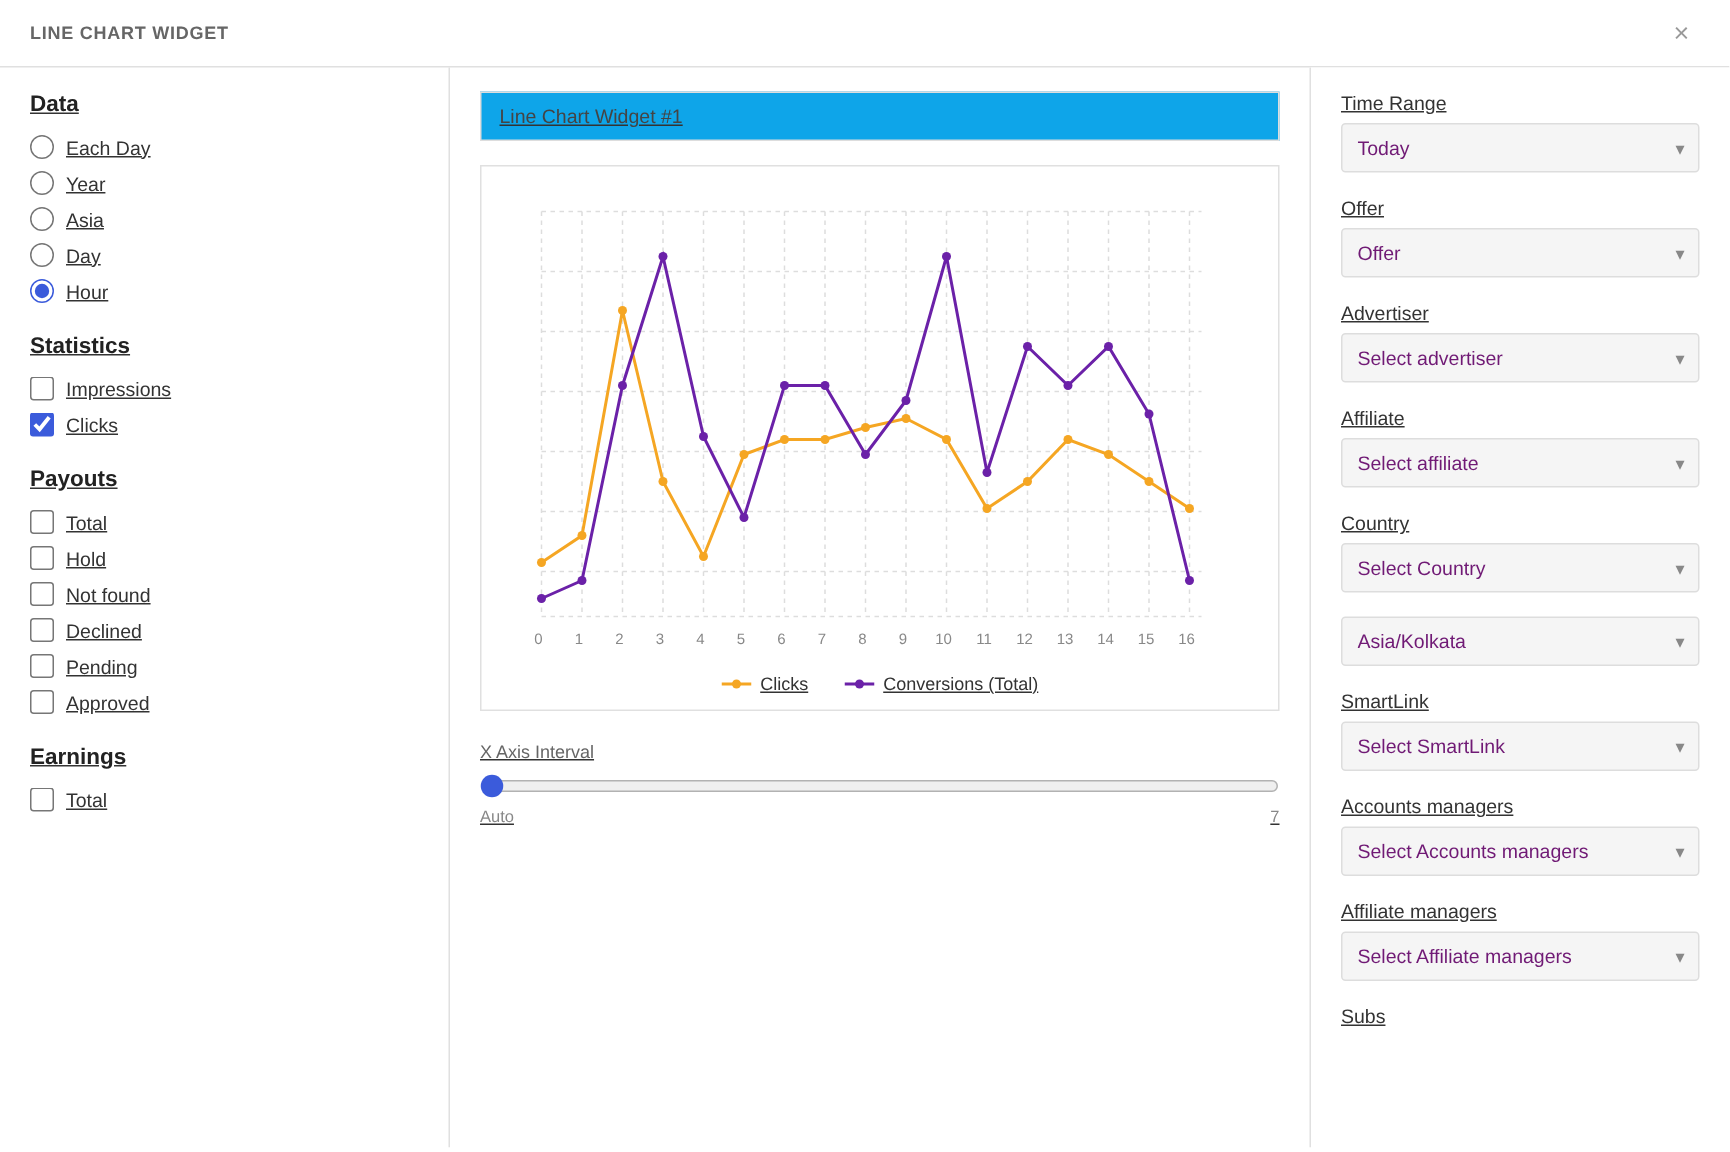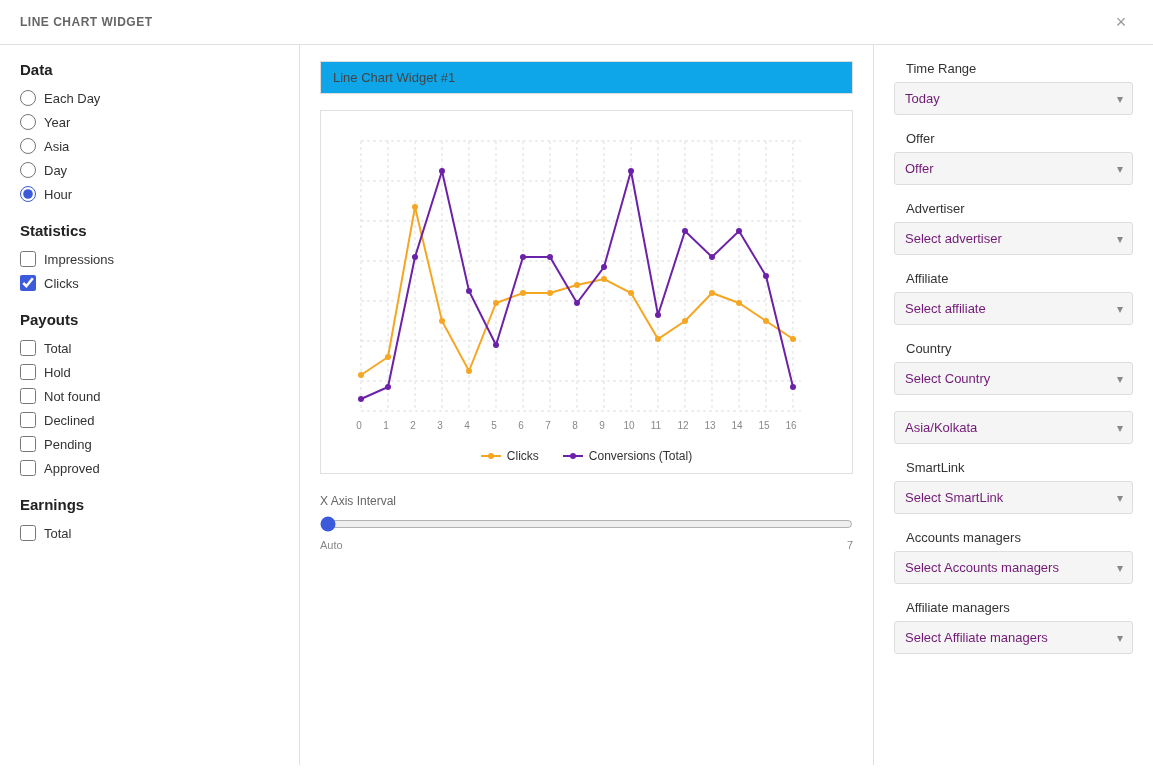--- a/index.html
+++ b/index.html
@@ -10,21 +10,21 @@
       padding: 10px 20px; border-bottom: 1px solid #e0e0e0;
       background: #fff;
     }
     .modal-title { font-size: 12px; font-weight: 600; color: #666; letter-spacing: 0.5px; text-transform: uppercase; text-align: center; }
     .close-btn {
       background: none; border: none; cursor: pointer; font-size: 18px; color: #999; line-height: 1;
       display: flex; align-items: center; justify-content: center; width: 24px; height: 24px;
     }
 
     .modal-body {
-      display: flex; height: calc(768px - 48px);
+      display: flex; height: calc(768px - 48px); text-decoration: underline;
     }
 
     
     .left-panel {
       width: 300px; min-width: 300px; border-right: 1px solid #e0e0e0;
       overflow-y: auto; padding: 16px 20px;
     }
     .section-title { font-size: 15px; font-weight: 600; color: #222; margin-bottom: 12px; }
     .radio-group, .checkbox-group { display: flex; flex-direction: column; gap: 8px; margin-bottom: 20px; }
     .radio-item, .checkbox-item { display: flex; align-items: center; gap: 8px; cursor: pointer; }
@@ -56,21 +56,21 @@
     input[type="range"] {
       width: 100%; accent-color: #3b5bdb; cursor: pointer;
     }
 
     
     .right-panel {
       width: 280px; min-width: 280px; border-left: 1px solid #e0e0e0;
       overflow-y: auto; padding: 16px 20px; background: #fff;
     }
     .filter-section { margin-bottom: 16px; }
-    .filter-label { font-size: 13px; color: #333; margin-bottom: 6px; font-weight: 500; margin-left: 12px; }
+    .filter-label { font-size: 13px; color: #333; margin-bottom: 6px; font-weight: 500; }
     .dropdown-wrapper { position: relative; }
     .dropdown-wrapper select {
       width: 100%; padding: 8px 32px 8px 10px; border: 1px solid #ddd; border-radius: 3px;
       background: #f5f5f5; font-size: 13px; color: #701a75; cursor: pointer;
       appearance: none; -webkit-appearance: none; outline: none;
     }
     .dropdown-arrow {
       position: absolute; right: 10px; top: 50%; transform: translateY(-50%);
       pointer-events: none; color: #888; font-size: 12px;
     }
@@ -388,16 +388,19 @@
     <div class="filter-section">
       <div class="filter-label">Affiliate managers</div>
       <div class="dropdown-wrapper">
         <select>
           <option value="">Select Affiliate managers</option>
         </select>
         <span class="dropdown-arrow">▾</span>
       </div>
     </div>
 
+    <div class="filter-section">
+      <div class="filter-label">Subs</div>
+    </div>
 
   </div>
 
 </div>
 
 </body></html>

